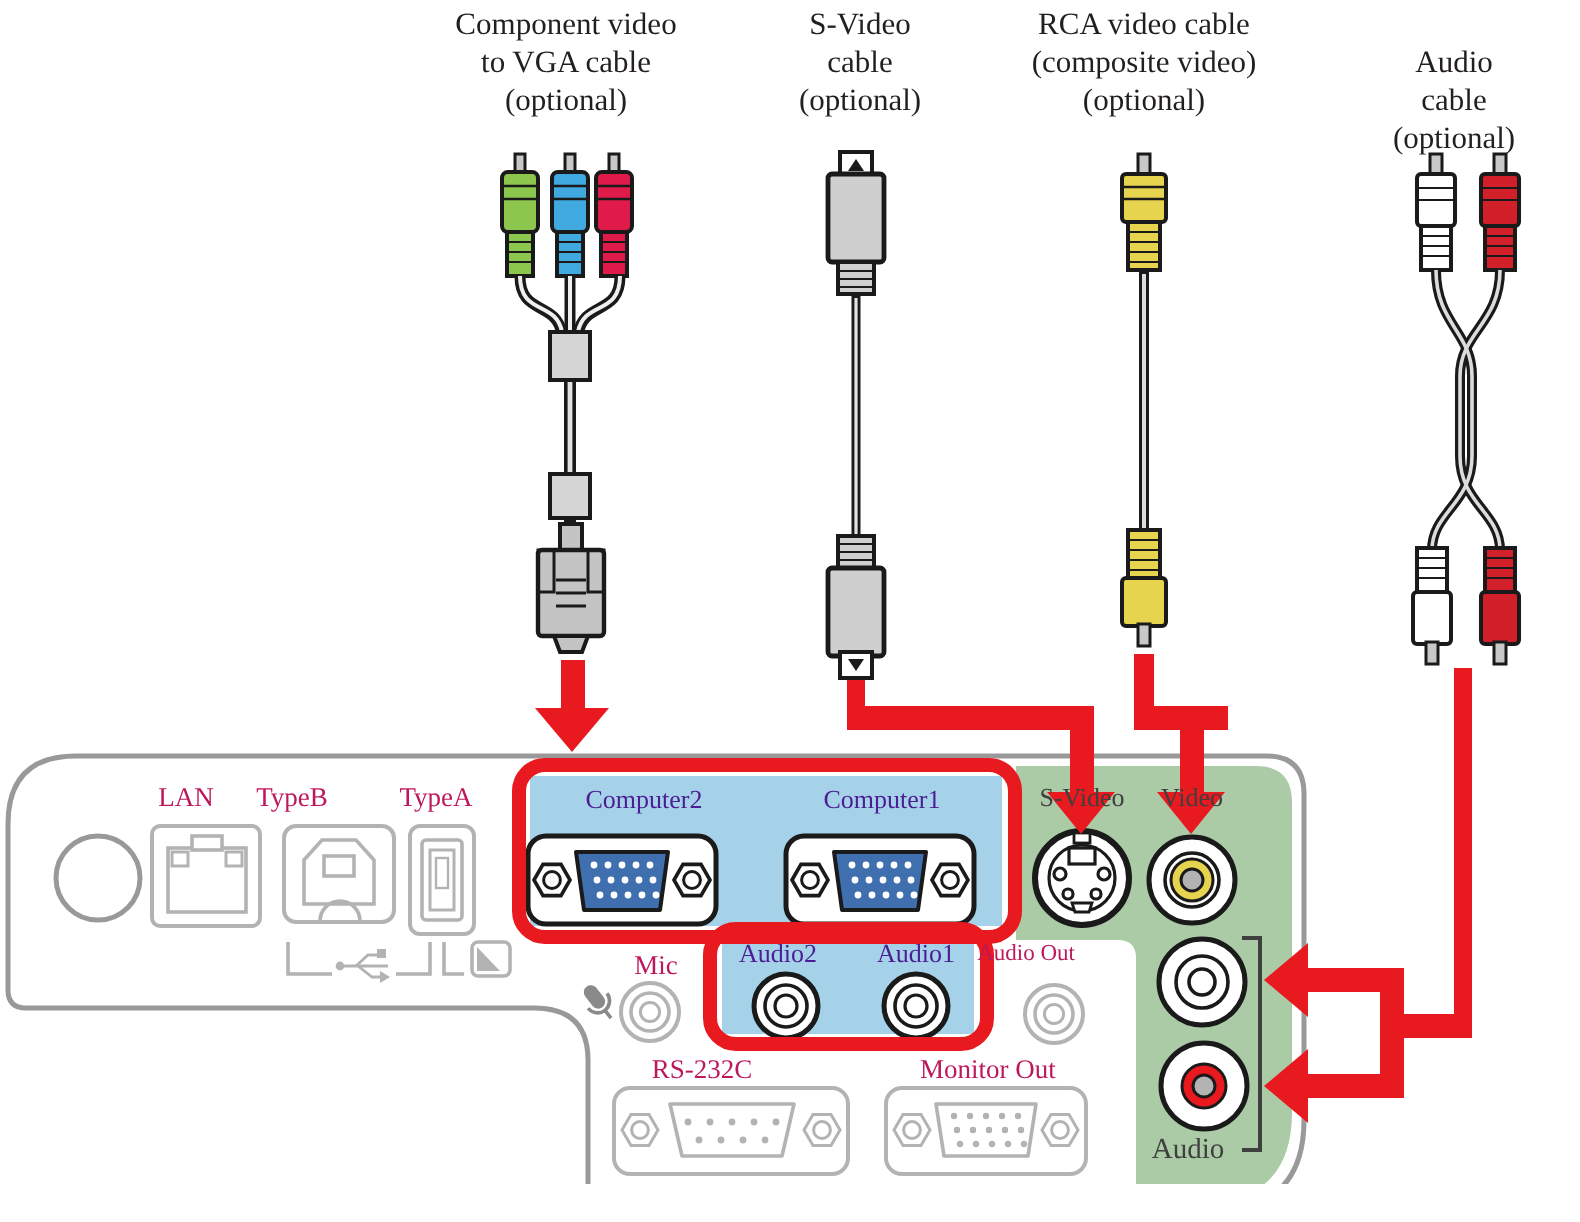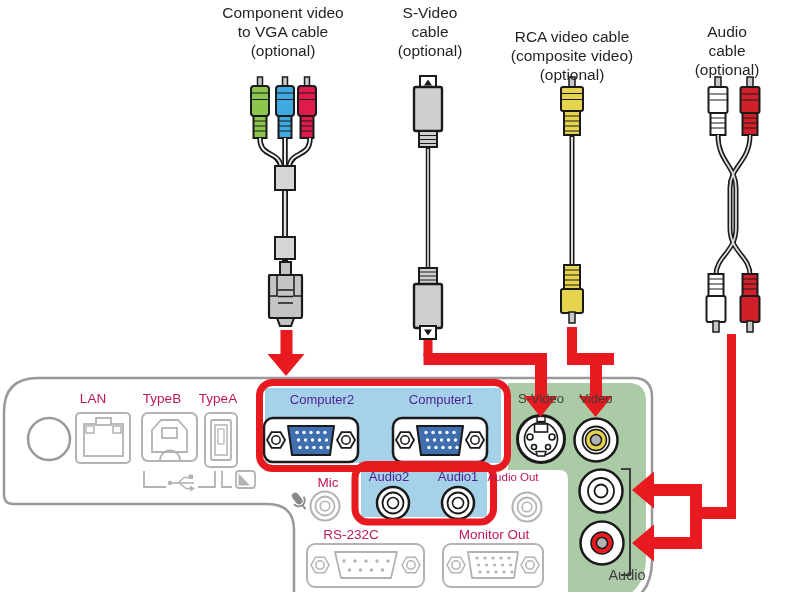--- a/index.html
+++ b/index.html
@@ -1,17 +1,17 @@
 <!DOCTYPE html>
 <html><head>
 <meta charset="utf-8">
 <style>
   html,body{margin:0;padding:0;background:#fff;}
   .stage{position:relative;width:790px;height:592px;background:#fff;overflow:hidden;
-         font-family:Liberation Sans, sans-serif;}
+         font-family:Liberation Serif, serif;}
   .stage svg{position:absolute;left:0;top:0;}
   .lbl{position:absolute;transform:translateX(-50%);text-align:center;white-space:pre-line;
        color:#231f20;line-height:1.2;}
   .cable-lbl{font-size:15.5px;line-height:19px;color:#231f20;}
   .port-dark{font-size:13px;color:#4c1d95;}
   .port-gray{font-size:13.5px;color:#be185d;}
   .port-mid{font-size:13px;color:#3f3f3f;}
   .small{font-size:11.5px;}
   .big{font-size:14.5px;}
 </style>
@@ -376,34 +376,34 @@
     <polygon points="654,524.5 654,561.5 632,543"></polygon>
   </g>
 </svg>
 
 <div class="lbl cable-lbl" style="left:283px;top:3px;">Component video
 to VGA cable
 (optional)</div>
 <div class="lbl cable-lbl" style="left:430px;top:3px;">S-Video
 cable
 (optional)</div>
-<div class="lbl cable-lbl" style="left:572px;top:3px;margin-top:24px;">RCA video cable
+<div class="lbl cable-lbl" style="left:572px;top:3px;">RCA video cable
 (composite video)
 (optional)</div>
 <div class="lbl cable-lbl" style="left:727px;top:22px;">Audio cable
 (optional)</div>
 
 <div class="lbl port-gray" style="left:93px;top:391px;">LAN</div>
-<div class="lbl port-gray" style="left:162px;top:391px;text-align:right;">TypeB</div>
+<div class="lbl port-gray" style="left:146px;top:391px;text-align:right;">TypeB</div>
 <div class="lbl port-gray" style="left:218px;top:391px;">TypeA</div>
 <div class="lbl port-dark" style="left:322px;top:392px;">Computer2</div>
 <div class="lbl port-dark" style="left:441px;top:392px;text-align:center;">Computer1</div>
 <div class="lbl port-mid" style="left:541px;top:391px;">S-Video</div>
 <div class="lbl port-mid" style="left:596px;top:391px;">Video</div>
 <div class="lbl port-gray" style="left:322px;top:475px;padding-left:12px;">Mic</div>
 <div class="lbl port-dark" style="left:389px;top:469px;">Audio2</div>
 <div class="lbl port-dark" style="left:458px;top:469px;">Audio1</div>
 <div class="lbl port-gray small" style="left:513px;top:471px;">Audio Out</div>
 <div class="lbl port-gray" style="left:351px;top:527px;">RS-232C</div>
 <div class="lbl port-gray" style="left:494px;top:527px;">Monitor Out</div>
-<div class="lbl port-mid big" style="left:594px;top:567px;margin-left:33px;">Audio</div>
+<div class="lbl port-mid big" style="left:594px;top:567px;">Audio</div>
 
 </div>
 
 </body></html>

